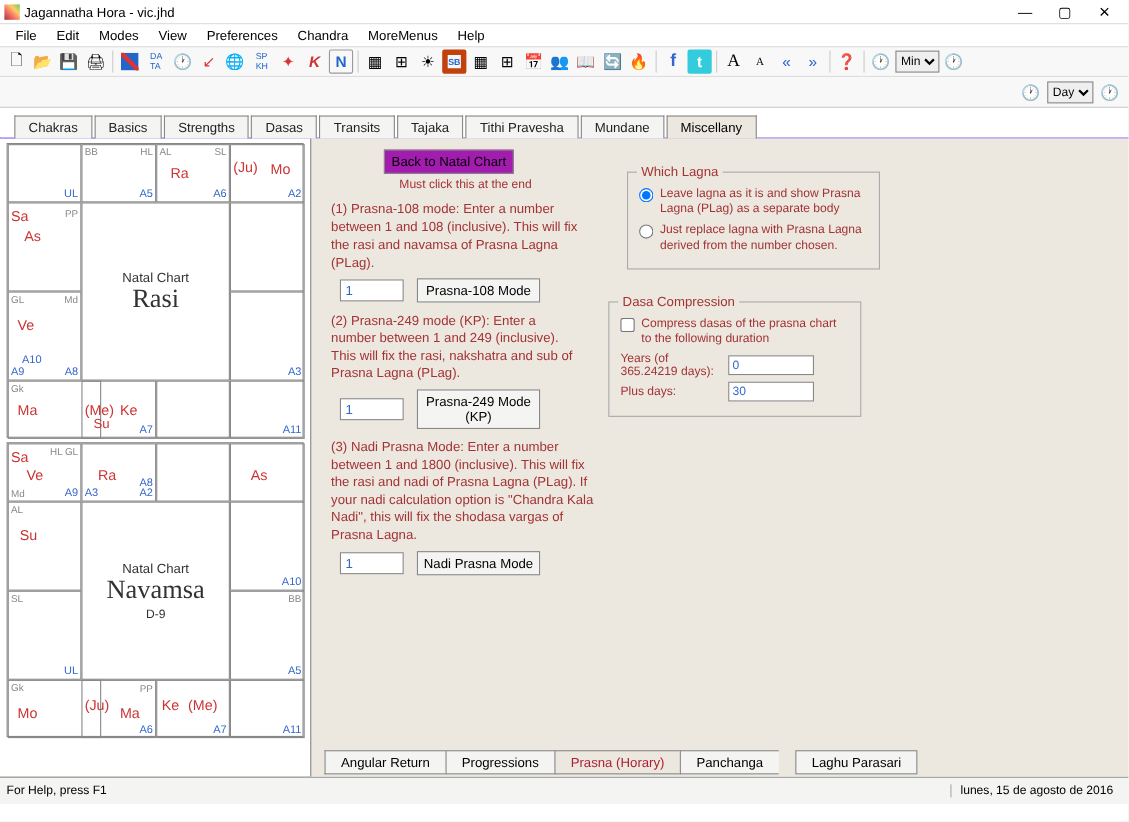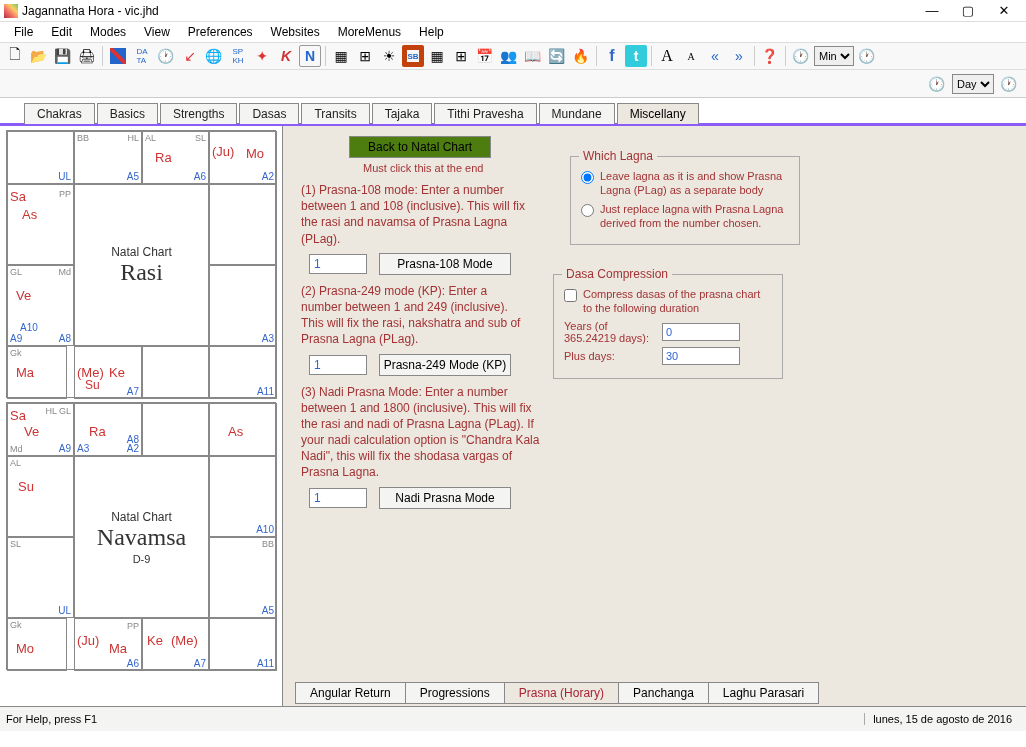--- a/index.html
+++ b/index.html
@@ -10,55 +10,55 @@
 .win-btns { display: flex; gap: 0; }
 .win-btn { width: 36px; height: 20px; display: flex; align-items: center; justify-content: center; font-size: 13px; }
 .menubar { height: 20px; display: flex; align-items: center; padding: 0 6px; gap: 2px; font-size: 12px; }
 .menubar span { padding: 0 8px; }
 .toolbar { height: 28px; display: flex; align-items: center; padding: 2px 4px; border-top: 1px solid #ddd; border-bottom: 1px solid #ddd; gap: 2px; background: #f8f8f8; }
 .tool-divider { width: 1px; height: 20px; background: #ccc; margin: 0 2px; }
 .tool-ico { width: 22px; height: 22px; display: flex; align-items: center; justify-content: center; font-size: 14px; border-radius: 2px; }
 .tool-ico svg { width: 16px; height: 16px; }
 .toolbar2 { height: 28px; display: flex; align-items: center; justify-content: flex-end; padding: 2px 6px; border-bottom: 1px solid #ccc; gap: 4px; background: #f8f8f8;}
 .tb-select { height: 20px; font-size: 11px; border: 1px solid #888;}
-.tabs-top { height: 24px; display: flex; align-items: flex-end; padding: 0 24px; border-bottom: 3px solid #8b5cf6; font-size: 12px; margin-top: 4px;}
+.tabs-top { height: 24px; display: flex; align-items: flex-end; padding: 0 13px; border-bottom: 1px solid #8b5cf6; font-size: 12px; margin-top: 4px;}
 .tab { padding: 3px 12px; border: 1px solid #888; border-bottom: none; background: #f4f4f2; margin-right: 2px; position: relative; top: 1px; color: #222;}
 .tab.active { background: #ece8df; font-weight: normal; z-index: 2; color: #000;}
 .workspace { display: flex; height: 580px; }
 .left-col { width: 282px; padding: 4px 2px 2px 6px; display: flex; flex-direction: column; gap: 4px;}
 .chart-wrap { border: 1px solid #888; width: 270px; height: 268px; font-size: 11px; position: relative; }
 .chart-cell { position: absolute; border: 1px solid #888; }
 .c1{left:0;top:0;width:67px;height:53px} .c2{left:67px;top:0;width:68px;height:53px} .c3{left:135px;top:0;width:67px;height:53px} .c4{left:202px;top:0;width:68px;height:53px}
 .c5{left:0;top:53px;width:67px;height:81px} .c6{left:67px;top:53px;width:135px;height:162px; display:flex; flex-direction:column; align-items:center; justify-content:center;} .c7{left:202px;top:53px;width:68px;height:81px}
 .c8{left:0;top:134px;width:67px;height:81px} .c9{left:202px;top:134px;width:68px;height:81px}
-.c10{left:0;top:215px;width:60px;height:53px} .c11{left:67px;top:215px;width:68px;height:53px} .c12{left:135px;top:215px;width:67px;height:53px} .c13{left:202px;top:215px;width:68px;height:53px}
+.c10{left:0;top:215px;width:85px;height:53px} .c11{left:67px;top:215px;width:68px;height:53px} .c12{left:135px;top:215px;width:67px;height:53px} .c13{left:202px;top:215px;width:68px;height:53px}
 .pl { color:#c33; font-size:13px; position:absolute;}
 .ha { color:#888; font-size:9px; position:absolute;}
 .hn { color:#36c; font-size:10px; position:absolute;}
 .ctr-t1 { font-size:12px; color:#333;}
 .ctr-t2 { font-size:24px; color:#333; font-family: Georgia, serif;}
 .ctr-t3 { font-size:11px; color:#333; margin-top:2px;}
 .right-col { flex: 1; background: #ece8df; border-left: 1px solid #888; padding: 10px 12px 2px 18px; position: relative;}
-.btn-std { background: #4d7c0f; border: 1px solid #888; padding: 3px 18px; font-size: 12px; display: inline-block;}
+.btn-std { background: #a21caf; border: 1px solid #888; padding: 3px 6px; font-size: 12px; display: inline-block;}
 .red-txt { color: #a33335; font-size: 11px; }
 .section-txt { color:#a33335; font-size:12px; line-height: 1.35; margin: 8px 0 6px 0; max-width: 230px;}
 .num-input { width: 58px; height: 20px; border: 1px solid #888; background: #fff; font-size: 12px; padding: 0 4px; color:#36c;}
-.mode-btn { width: 132px; text-align:center; background:#f4f4f2; border:1px solid #888; padding:3px 0; font-size:12px; display:inline-block;}
+.mode-btn { width: 112px; text-align:center; background:#f4f4f2; border:1px solid #888; padding:3px 0; font-size:12px; display:inline-block;}
 .group-box { border: 1px solid #aaa; padding: 8px 10px 10px 10px; position: absolute; font-size:11px;}
 .group-box .legend { position: absolute; top: -8px; left: 8px; background: #ece8df; padding: 0 4px; color:#a33335; font-size:12px;}
 .radio-row { display:flex; align-items:flex-start; margin:4px 0; gap:6px;}
 .radio-row input {margin-top:2px;}
 .radio-lbl { color:#a33335; font-size:11px; line-height:1.3;}
 .dasa-row { display:flex; align-items:center; margin:3px 0; gap:6px;}
 .dasa-lbl {color:#a33335; width:92px;}
 .dasa-in { width:78px; height:18px; border:1px solid #888; background:#fff; color:#36c; padding:0 3px; font-size:11px;}
 .tabs-bottom { position:absolute; bottom:2px; left:12px; display:flex; font-size:12px;}
 .tabs-bottom .btab { padding:3px 14px; border:1px solid #888; background:#f4f4f2; margin-right:0; border-right:none;}
 .tabs-bottom .btab.active { color:#a23; background:#ece8df;}
-.tabs-bottom .btab:last-child { border-right:1px solid #888;}
+.tabs-bottom .btab:last-child { border-right:1px solid #888;margin-left:15px;}
 .statusbar { height:18px; border-top:1px solid #888; display:flex; align-items:center; padding:12px 6px; font-size:11px; justify-content:space-between; background:#f4f4f2;}
 .status-r { border-left:1px solid #aaa; padding:0 8px;}
 </style>
 </head>
 <body>
 
 <div class="titlebar">
   <span class="titlebar-icon"></span>
   <span class="titlebar-text">Jagannatha Hora - vic.jhd</span>
   <div class="win-btns">
@@ -67,21 +67,21 @@
     <span class="win-btn">✕</span>
   </div>
 </div>
 
 <div class="menubar">
   <span>File</span>
   <span>Edit</span>
   <span>Modes</span>
   <span>View</span>
   <span>Preferences</span>
-  <span>Websites</span>
+  <span>Chandra</span>
   <span>MoreMenus</span>
   <span>Help</span>
 </div>
 
 <div class="toolbar">
   <span class="tool-ico">🗋</span>
   <span class="tool-ico">📂</span>
   <span class="tool-ico">💾</span>
   <span class="tool-ico">🖨</span>
   <span class="tool-divider"></span>

